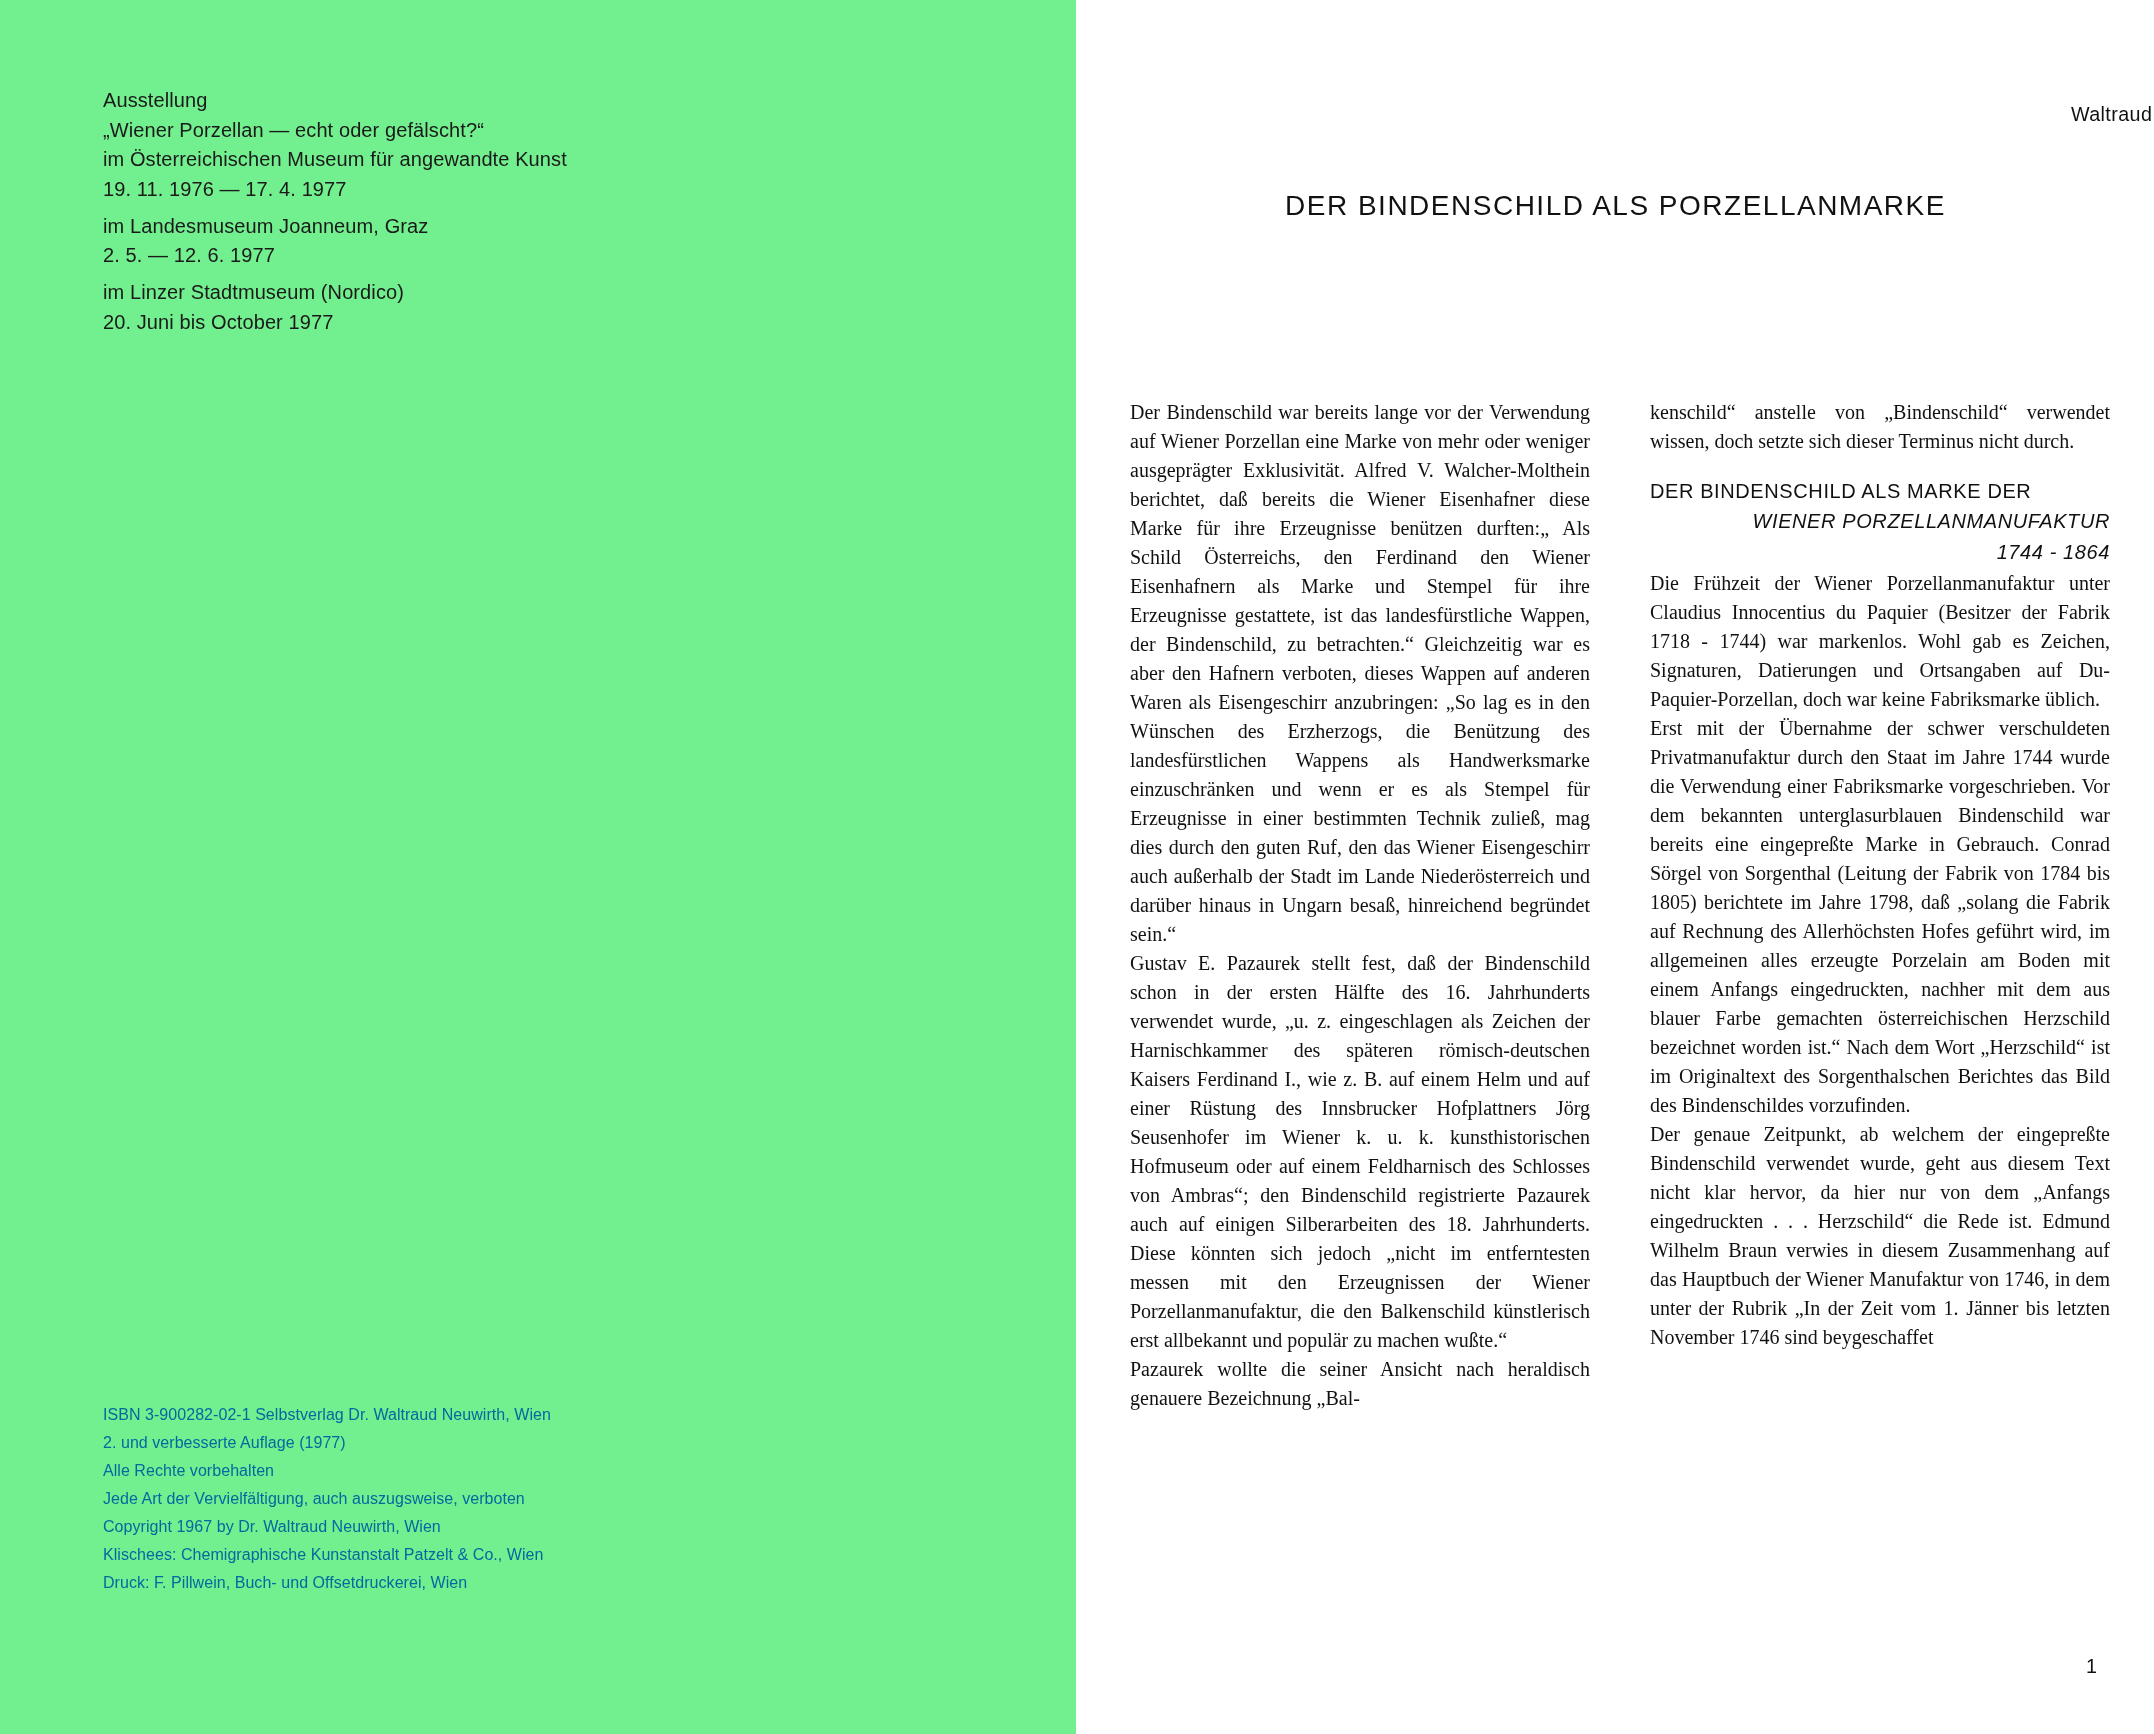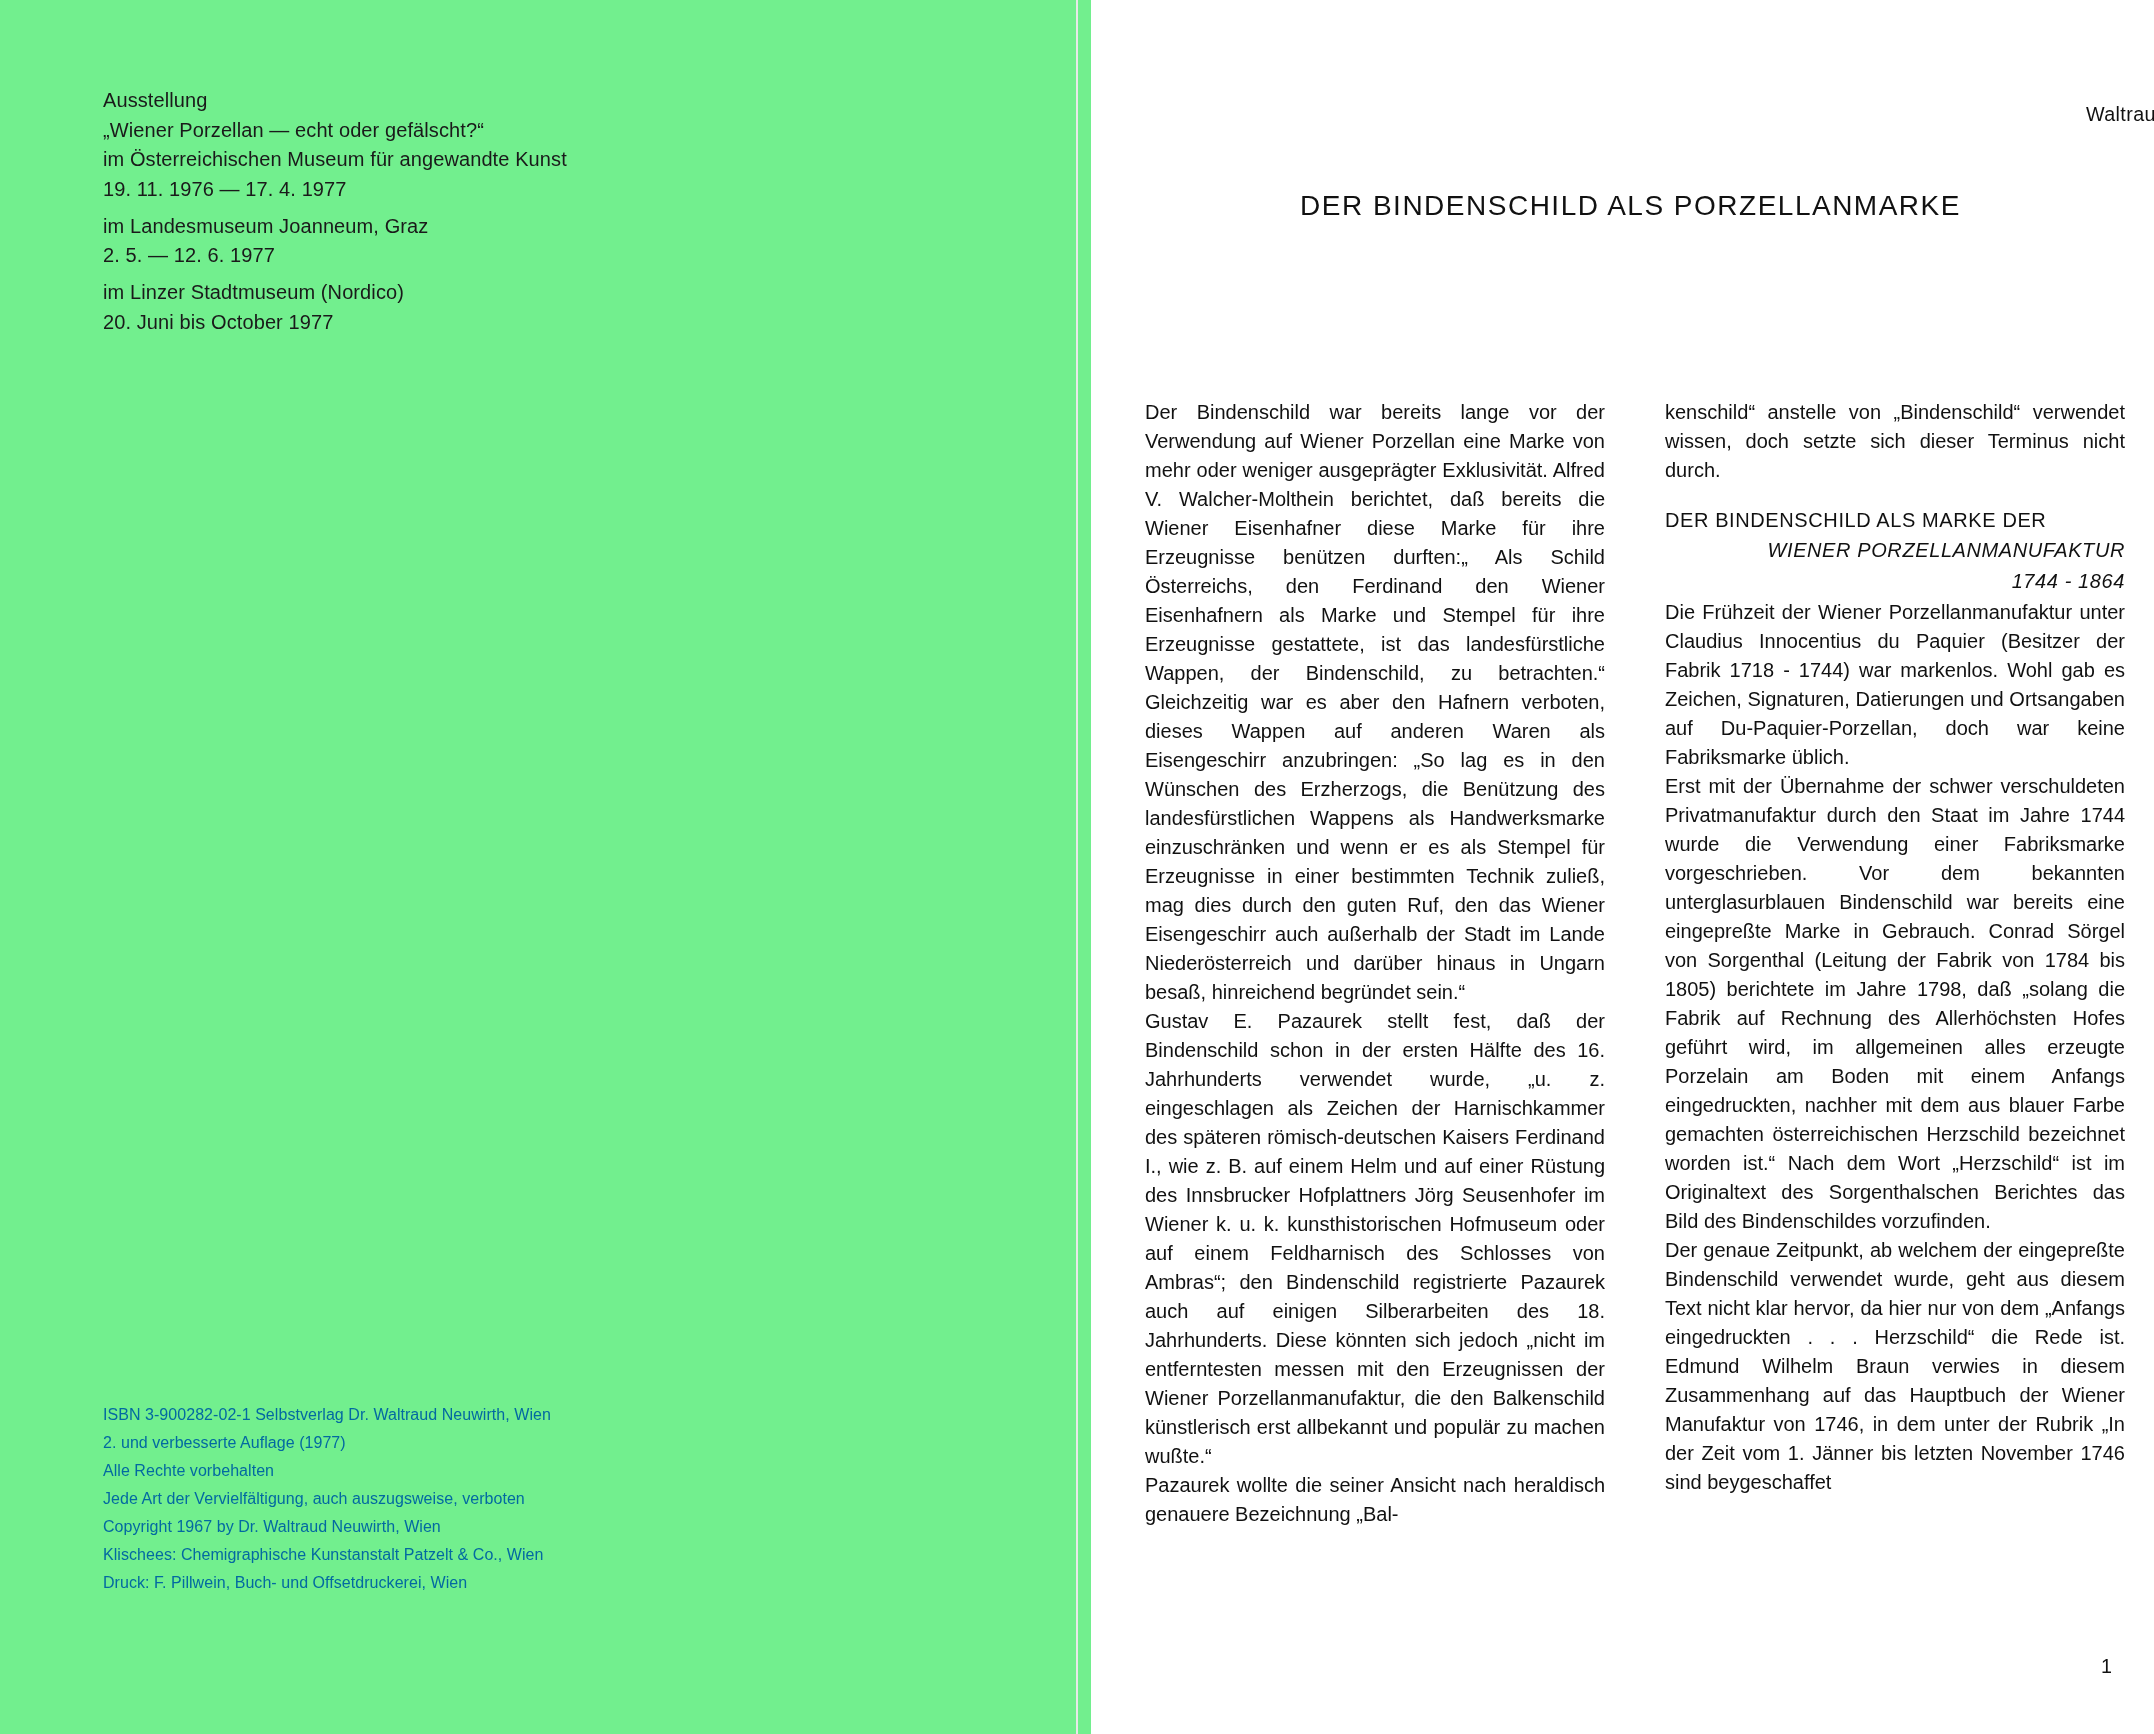--- a/index.html
+++ b/index.html
@@ -20,21 +20,20 @@
     height: 1734px;
     display: flex;
   }
   
   .left-page {
     position: relative;
     width: 1076px;
     height: 1734px;
     background: #72ef8e;
     flex: 0 0 1076px;
-    padding-left: 15px;
   }
   .exhibition-block {
     position: absolute;
     left: 103px;
     top: 86px;
     font-size: 20px;
     line-height: 29.5px;
     color: #1a1a1a;
     letter-spacing: 0.1px;
   }
@@ -93,20 +92,21 @@
     font-size: 20px;
     line-height: 29px;
     text-align: justify;
     text-justify: inter-word;
     hyphens: manual;
     color: #111111;
   }
   .col p {
     margin: 0 0 0 0;
     text-align: justify;
+    font-family: Liberation Serif, serif;
   }
   .col p.last-para {
     text-align: justify;
   }
   .col p + p {
     margin-top: 0px;
   }
   .section-head {
     margin-top: 20.6px;
     margin-bottom: 1.9px;

